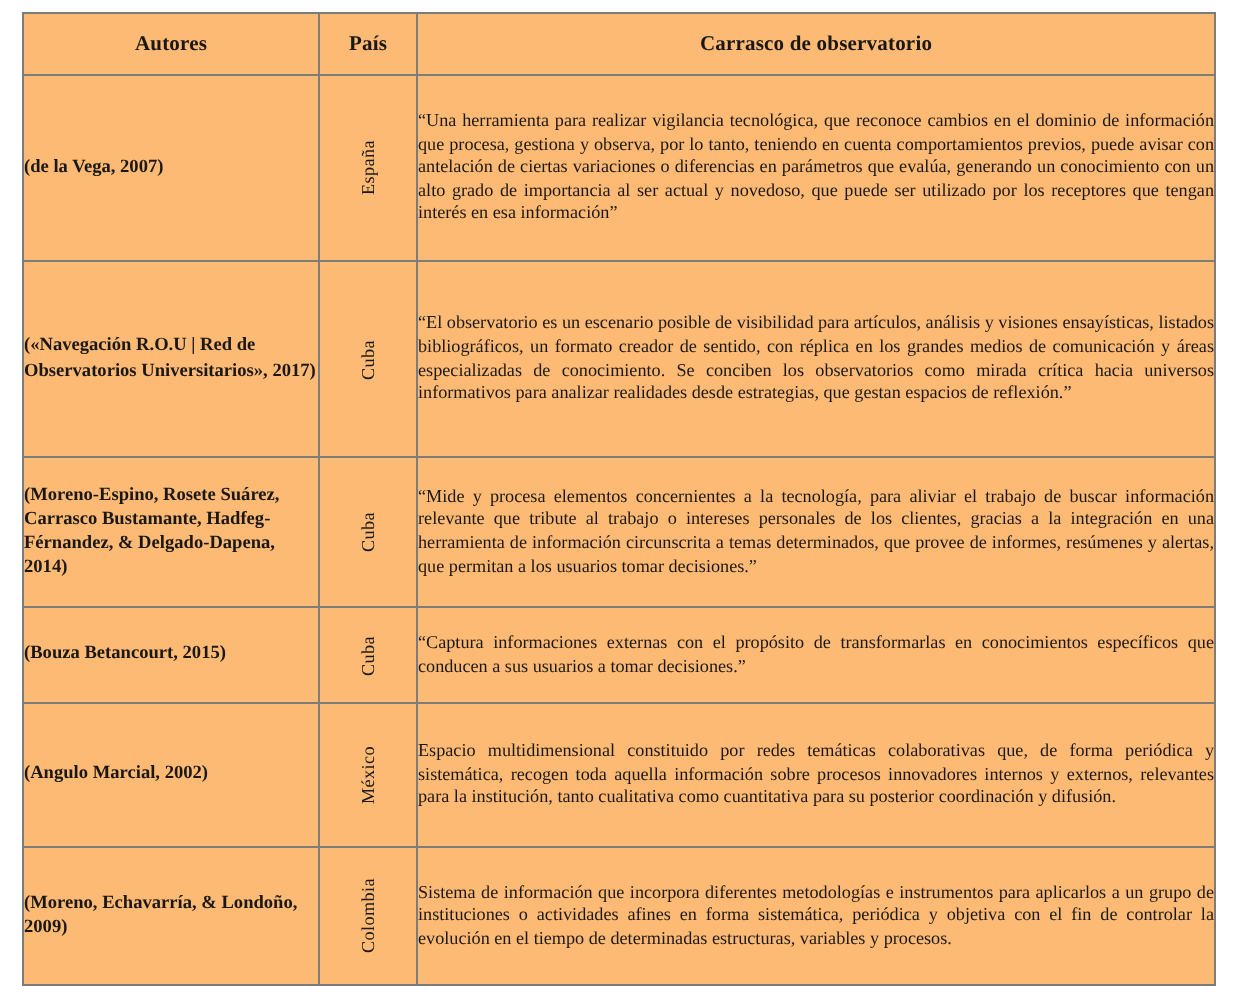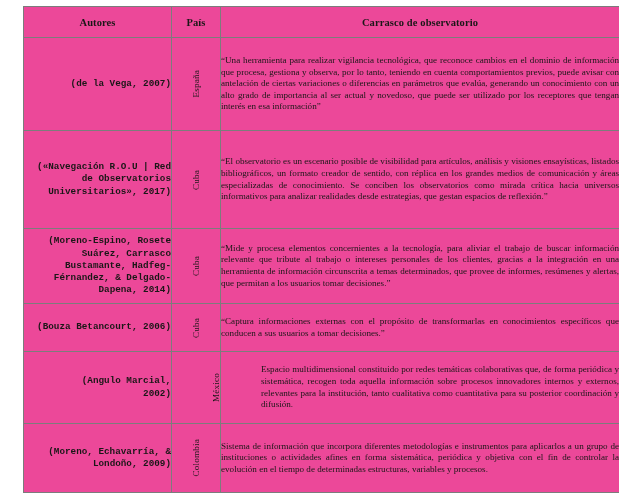--- a/index.html
+++ b/index.html
@@ -15,26 +15,26 @@
     overflow: hidden;
   }
   .page {
     position: relative;
     width: 619px;
     height: 502px;
     background: #ffffff;
   }
   table.concept-table {
     position: absolute;
-    left: 23px;
+    left: 11px;
     top: 6px;
     width: 596px;
     border-collapse: collapse;
     table-layout: fixed;
-    background: #ec4899;
+    background: #fdba74;
   }
   table.concept-table td,
   table.concept-table th {
     border: 1px solid #7c7c7c;
     vertical-align: middle;
     padding: 0;
   }
   col.col-autores { width: 148px; }
   col.col-pais    { width: 49px; }
   col.col-concepto{ width: 399px; }
@@ -50,24 +50,23 @@
   }
   thead th.h-concepto {
     font-size: 10.5px;
   }
 
   td.autores {
     font-weight: bold;
     font-size: 9.3px;
     line-height: 12.2px;
     padding: 5px 7px 5px 9px;
-    text-align: right;
+    text-align: left;
     color: #1a1717;
     vertical-align: middle;
-    font-family: Liberation Mono, monospace;
   }
   td.pais {
     padding: 0;
     text-align: center;
     vertical-align: middle;
   }
   td.pais .vert-wrap {
     display: flex;
     align-items: center;
     justify-content: center;
@@ -89,21 +88,21 @@
     padding: 5px 8px 5px 8px;
     color: #1a1717;
     vertical-align: middle;
     hyphens: none;
   }
   
   tr.r1 td { height: 92px; }
   tr.r2 td { height: 97px; }
   tr.r3 td { height: 74px; margin-top: 44px; }
   tr.r4 td { height: 47px; }
-  tr.r5 td { height: 71px; padding-left: 40px; }
+  tr.r5 td { height: 71px; }
   tr.r6 td { height: 68px; }
 </style>
 </head>
 <body>
 
 <div class="page">
   <table class="concept-table">
     <colgroup>
       <col class="col-autores">
       <col class="col-pais">
@@ -138,21 +137,21 @@
       <tr class="r3">
         <td class="autores">(Moreno-Espino, Rosete Suárez, Carrasco Bustamante, Hadfeg-Férnandez, &amp; Delgado-Dapena, 2014)</td>
         <td class="pais">
           <div class="vert-wrap">
             <span class="vert">Cuba</span>
           </div>
         </td>
         <td class="concepto">“Mide y procesa elementos  concernientes a la tecnología, para aliviar el trabajo de buscar información relevante que tribute al trabajo o intereses personales de los clientes, gracias a la integración en una herramienta de información circunscrita a temas determinados, que provee de  informes, resúmenes y alertas, que permitan a los usuarios tomar decisiones.”</td>
       </tr>
       <tr class="r4">
-        <td class="autores">(Bouza Betancourt, 2006)</td>
+        <td class="autores">(Bouza Betancourt, 2015)</td>
         <td class="pais">
           <div class="vert-wrap">
             <span class="vert">Cuba</span>
           </div>
         </td>
         <td class="concepto">“Captura informaciones externas con el propósito de transformarlas en conocimientos específicos que conducen a sus usuarios a tomar decisiones.”</td>
       </tr>
       <tr class="r5">
         <td class="autores">(Angulo Marcial, 2002)</td>
         <td class="pais">

